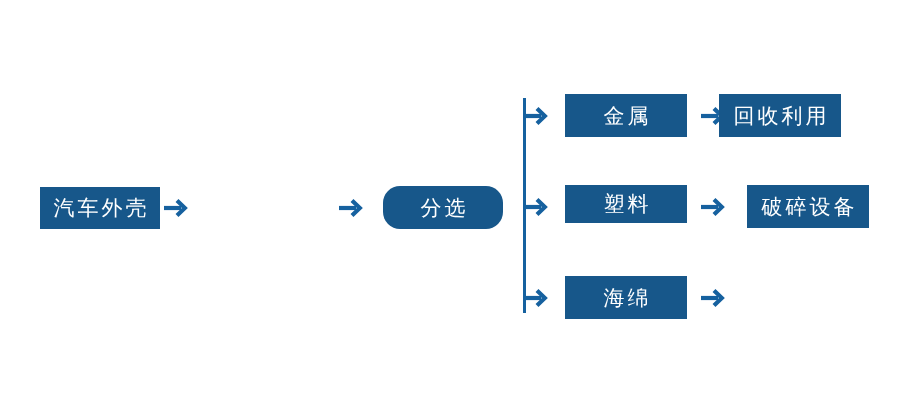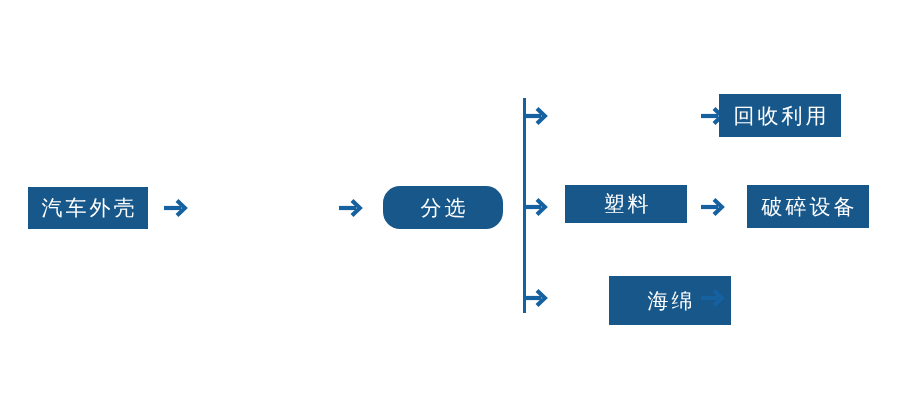--- a/index.html
+++ b/index.html
@@ -46,21 +46,21 @@
     width: 3px;
     height: 215px;
     background: var(--arrow-blue);
   }
 </style>
 </head>
 <body>
 
 <div class="canvas">
 
-  <div class="node blue" style="left:28px; top:187px; width:120px; height:42px;">汽车外壳</div>
+  <div class="node blue" style="left:40px; top:187px; width:120px; height:42px;">汽车外壳</div>
 
   <div class="arrow" style="left:164px; top:198px;">
     <svg viewBox="0 0 26 20" xmlns="http://www.w3.org/2000/svg">
       <line x1="0" y1="10" x2="17" y2="10" stroke="currentColor" stroke-width="4.2"></line>
       <polyline points="13,2.6 20.8,10 13,17.4" fill="none" stroke="currentColor" stroke-width="4.2" stroke-linejoin="miter"></polyline>
     </svg>
   </div>
 
 
   <div class="arrow" style="left:339px; top:198px;">
@@ -73,20 +73,21 @@
   <div class="node blue" style="left:383px; top:186px; width:120px; height:43px;border-radius:17px;">分选</div>
 
   <div class="vline"></div>
 
   <div class="arrow" style="left:524px; top:106px;">
     <svg viewBox="0 0 26 20" xmlns="http://www.w3.org/2000/svg">
       <line x1="0" y1="10" x2="17" y2="10" stroke="currentColor" stroke-width="4.2"></line>
       <polyline points="13,2.6 20.8,10 13,17.4" fill="none" stroke="currentColor" stroke-width="4.2" stroke-linejoin="miter"></polyline>
     </svg>
   </div>
+  <div class="node" style="left:565px; top:94px; width:122px; height:43px;">金属</div>
   <div class="arrow" style="left:701px; top:106px;">
     <svg viewBox="0 0 26 20" xmlns="http://www.w3.org/2000/svg">
       <line x1="0" y1="10" x2="17" y2="10" stroke="currentColor" stroke-width="4.2"></line>
       <polyline points="13,2.6 20.8,10 13,17.4" fill="none" stroke="currentColor" stroke-width="4.2" stroke-linejoin="miter"></polyline>
     </svg>
   </div>
   <div class="node" style="left:719px; top:94px; width:122px; height:43px;">回收利用</div>
 
   <div class="arrow" style="left:524px; top:197px;">
     <svg viewBox="0 0 26 20" xmlns="http://www.w3.org/2000/svg">
@@ -102,21 +103,21 @@
     </svg>
   </div>
   <div class="node" style="left:747px; top:185px; width:122px; height:43px;">破碎设备</div>
 
   <div class="arrow" style="left:524px; top:288px;">
     <svg viewBox="0 0 26 20" xmlns="http://www.w3.org/2000/svg">
       <line x1="0" y1="10" x2="17" y2="10" stroke="currentColor" stroke-width="4.2"></line>
       <polyline points="13,2.6 20.8,10 13,17.4" fill="none" stroke="currentColor" stroke-width="4.2" stroke-linejoin="miter"></polyline>
     </svg>
   </div>
-  <div class="node" style="left:565px; top:276px; width:122px; height:49px;margin-left:44px;">海绵</div>
+  <div class="node" style="left:565px; top:276px; width:122px; height:43px;">海绵</div>
   <div class="arrow" style="left:701px; top:288px;">
     <svg viewBox="0 0 26 20" xmlns="http://www.w3.org/2000/svg">
       <line x1="0" y1="10" x2="17" y2="10" stroke="currentColor" stroke-width="4.2"></line>
       <polyline points="13,2.6 20.8,10 13,17.4" fill="none" stroke="currentColor" stroke-width="4.2" stroke-linejoin="miter"></polyline>
     </svg>
   </div>
 
 </div>
 
 </body></html>

